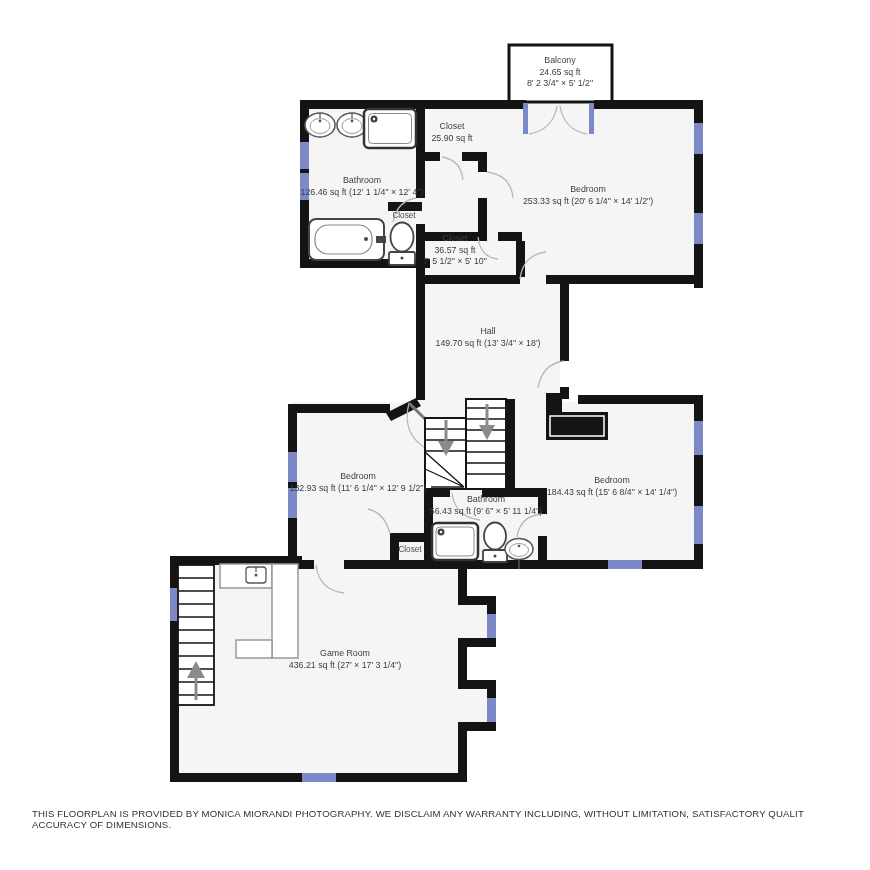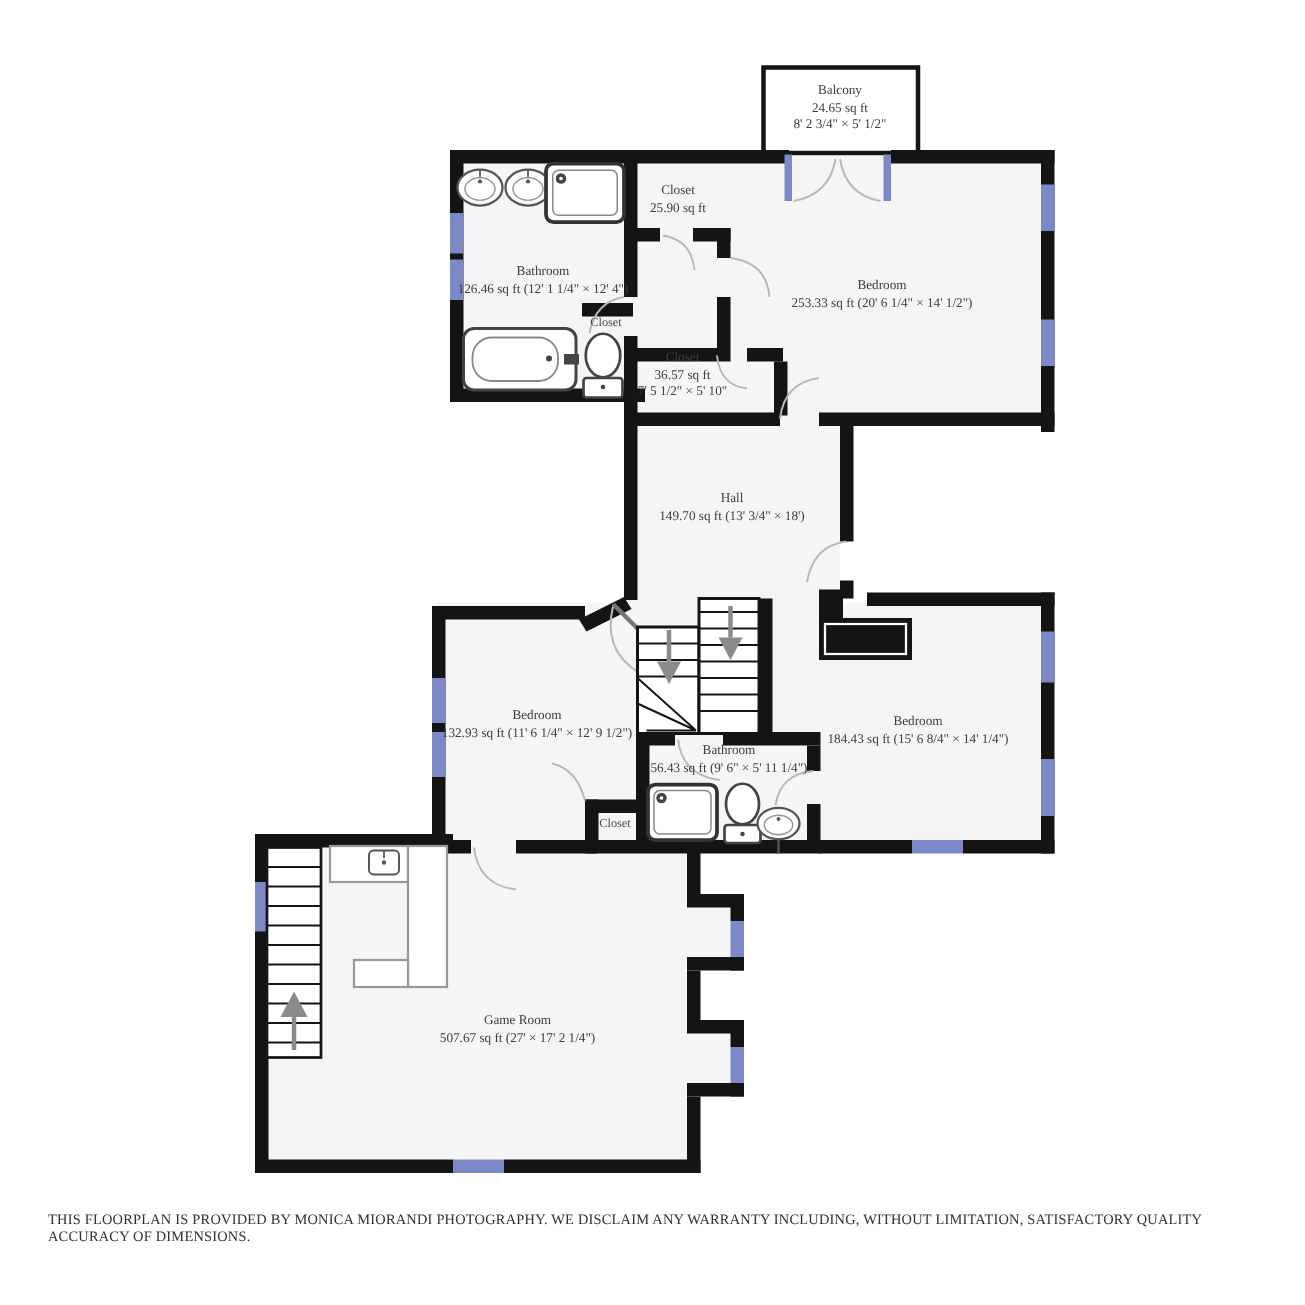--- a/index.html
+++ b/index.html
@@ -1,17 +1,17 @@
 <!DOCTYPE html>
 <html><head>
 <meta charset="utf-8">
 <style>
   html,body{margin:0;padding:0;background:#ffffff;}
   .canvas{position:relative;width:804px;height:870px;background:#fff;overflow:hidden;
-          font-family:Liberation Serif, serif;}
+          font-family:Liberation Sans, sans-serif;}
   .plan-svg{position:absolute;left:0;top:0;}
   .room-label{position:absolute;transform:translate(-50%,-50%);text-align:center;
               color:#3d3d3d;font-size:8.8px;line-height:1.32;white-space:nowrap;}
   .room-label span{display:block;}
   .room-label--tiny{font-size:8.2px;color:#4a4a4a;}
   .footer{position:absolute;left:32px;top:808px;width:810px;font-size:9.6px;
           letter-spacing:.15px;color:#303030;}
 </style>
 </head>
 <body>
@@ -268,20 +268,20 @@
 
   <div class="room-label" style="left:612px;top:487px;">
     <span>Bedroom</span>
     <span>184.43 sq ft (15' 6 8/4" × 14' 1/4")</span>
   </div>
 
   <div class="room-label room-label--tiny" style="left:410px;top:550px;">
     <span>Closet</span>
   </div>
 
-  <div class="room-label" style="left:345px;top:686px;">
+  <div class="room-label" style="left:345px;top:660px;">
     <span>Game Room</span>
-    <span>507.67 sq ft (27' × 17' 2 1/4")</span>
+    <span>436.21 sq ft (27' × 17' 3 1/4")</span>
   </div>
 
   <div class="footer">THIS FLOORPLAN IS PROVIDED BY MONICA MIORANDI PHOTOGRAPHY. WE DISCLAIM ANY WARRANTY INCLUDING, WITHOUT LIMITATION, SATISFACTORY QUALITY OR ACCURACY OF DIMENSIONS.</div>
 
 </div>
 
 </body></html>

